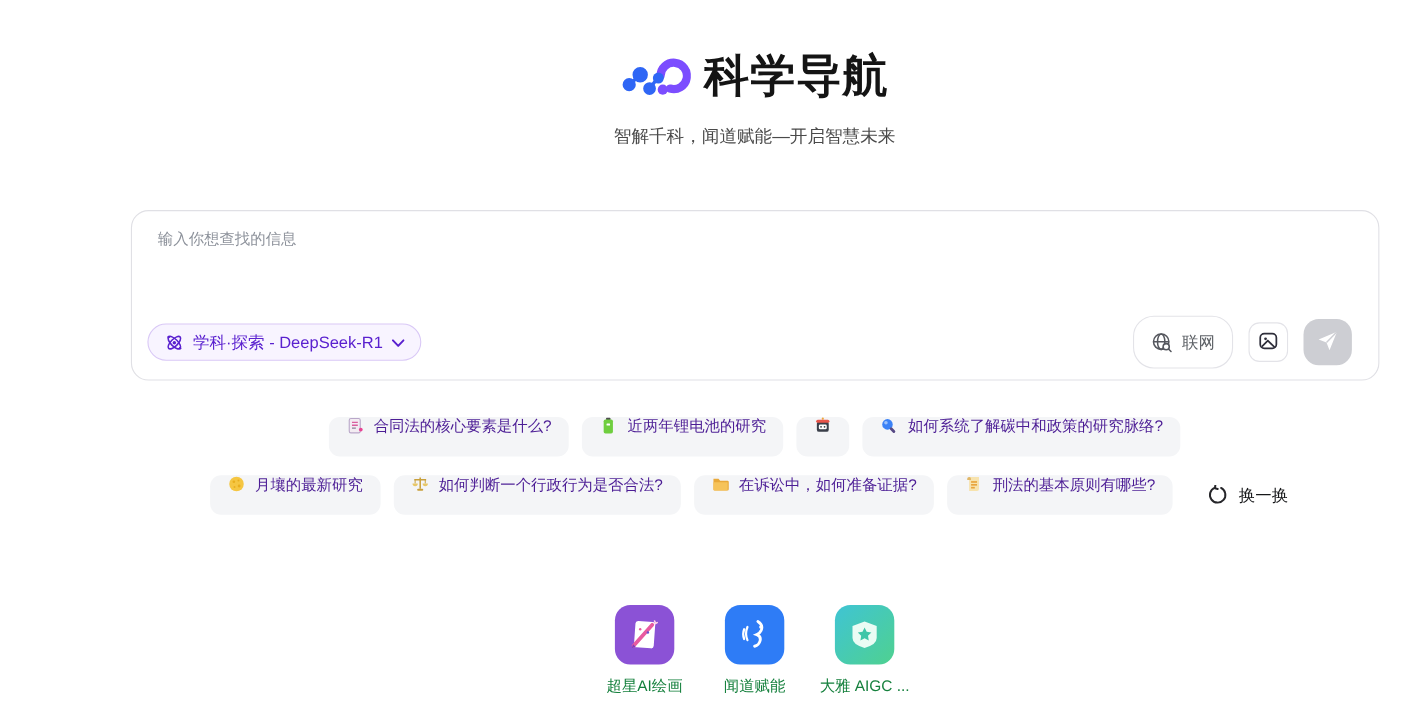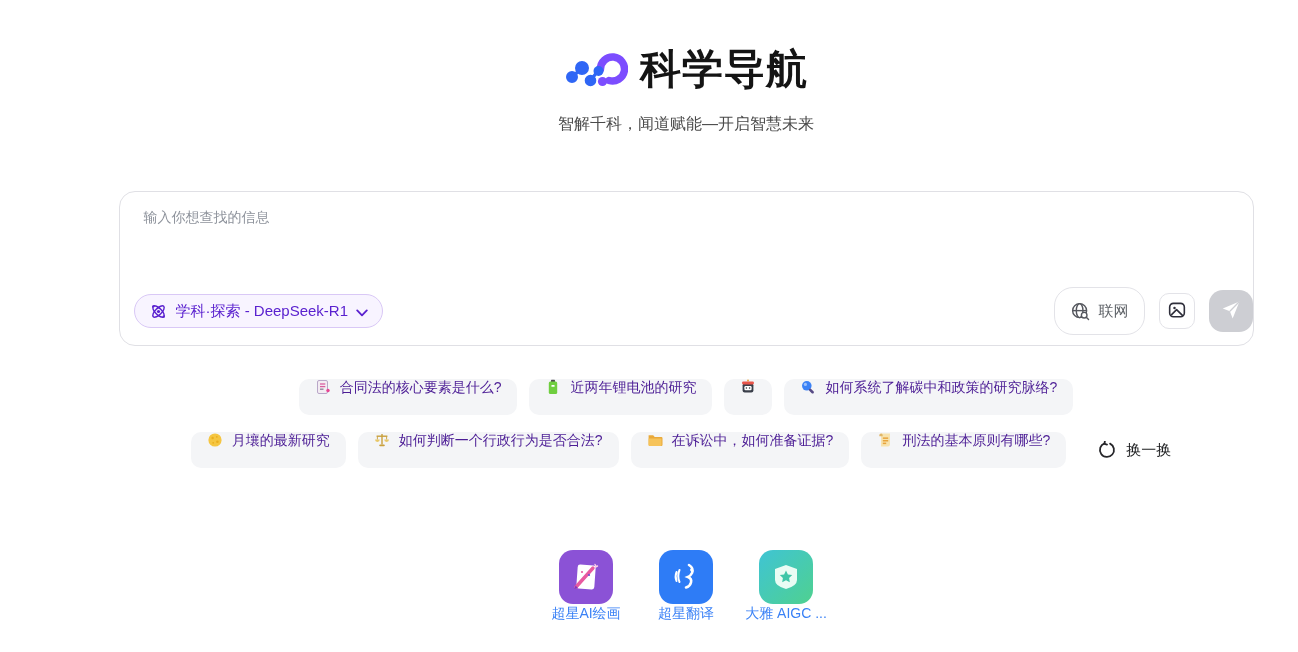--- a/index.html
+++ b/index.html
@@ -12,21 +12,21 @@
   .logo-svg { display:block; }
   .title { font-size:41px; font-weight:800; color:#141414; letter-spacing:1px; }
   .subtitle { margin-top:17px; font-size:16px; color:#4a4a4a; }
 
   
   .search-panel { margin-top:56px; width:1135px; height:155px; background:#fff;
     border:1px solid #e0e0e5; border-radius:16px; display:flex; flex-direction:column; }
   .search-input { flex:1; border:none; outline:none; resize:none; background:transparent;
     padding:17px 24px 0 24px; font-size:14px; color:#333; font-family:"Liberation Sans",sans-serif; }
   .search-input::placeholder { color:#8d929b; }
-  .panel-bar { display:flex; align-items:center; justify-content:space-between; padding:0 0 10px 14px; }
+  .panel-bar { display:flex; align-items:center; justify-content:space-between; padding:0 24px 10px 14px; }
   .model-pill { display:flex; align-items:center; gap:8px; height:34px; padding:0 14px;
     border:1px solid #d9c8f6; background:#f8f4ff; border-radius:17px; cursor:pointer;
     color:#5a21cf; font-size:15px; font-family:inherit; }
   .right-tools { display:flex; align-items:center; gap:14px; }
   .web-pill { display:flex; align-items:center; gap:8px; height:48px; padding:0 15px;
     border:1px solid #e3e3e8; background:#fff; border-radius:19px; cursor:pointer;
     color:#5f6368; font-size:15px; font-family:inherit; }
   .img-btn { width:36px; height:36px; border:1px solid #e3e3e8; background:#fff; border-radius:10px;
     display:flex; align-items:center; justify-content:center; cursor:pointer; }
   .send-btn { width:44px; height:42px; border:none; background:#cdced3; border-radius:14px;
@@ -43,21 +43,21 @@
     background:transparent; border:none; cursor:pointer; font-size:15px; color:#17181a;
     font-family:inherit; margin-left:10px; }
 
   
   .apps { margin-top:82px; display:flex; }
   .app { width:100px; display:flex; flex-direction:column; align-items:center; cursor:pointer; }
   .app-icon { width:54px; height:54px; border-radius:14px; display:flex; align-items:center; justify-content:center; }
   .app-icon.purple { background:#8b52d6; }
   .app-icon.blue { background:#2e7cf6; }
   .app-icon.teal { background:linear-gradient(135deg,#3fc4d4,#4fd190); }
-  .app-label { margin-top:1px; font-size:14px; color:#3b82f6; white-space:nowrap; }
+  .app-label { margin-top:11px; font-size:14px; color:#15803d; white-space:nowrap; }
 </style>
 </head>
 <body>
 
 <div class="page">
 
   <div class="header">
     <span>
       <svg class="logo-svg" width="64" height="46" viewBox="0 0 64 46">
         <g stroke="#2f66f5" stroke-width="3.2" fill="#2f66f5" stroke-linecap="round">
@@ -267,21 +267,21 @@
     </div>
 
     <div class="app">
       <div class="app-icon blue">
         <svg width="34" height="34" viewBox="0 0 34 34" fill="none" stroke="#ffffff" stroke-linecap="round">
           <path d="M20 5 q5 3 3 8 q-1.5 3 -4 4 q4 1.5 3 5.5 q-1 4 -5 5" stroke-width="2.6"></path>
           <circle cx="22.5" cy="10" r="1.4" fill="#ffffff" stroke="none"></circle>
           <path d="M10.5 10 q-2.5 6 0 12 M7.5 12 q-1.8 4.5 0 9" stroke-width="2"></path>
         </svg>
       </div>
-      <div class="app-label">超星翻译</div>
+      <div class="app-label">闻道赋能</div>
     </div>
 
     <div class="app">
       <div class="app-icon teal">
         <svg width="32" height="32" viewBox="0 0 32 32">
           <path d="M16 4 L27 8 V19 q0 6 -11 9 q-11 -3 -11 -9 V8 Z" fill="#eafcf4"></path>
           <path d="M16 9.5 l1.9 3.9 4.3 .6 -3.1 3 .7 4.3 -3.8 -2 -3.8 2 .7 -4.3 -3.1 -3 4.3 -.6 Z" fill="#3fc6a8"></path>
         </svg>
       </div>
       <div class="app-label">大雅 AIGC ...</div>

